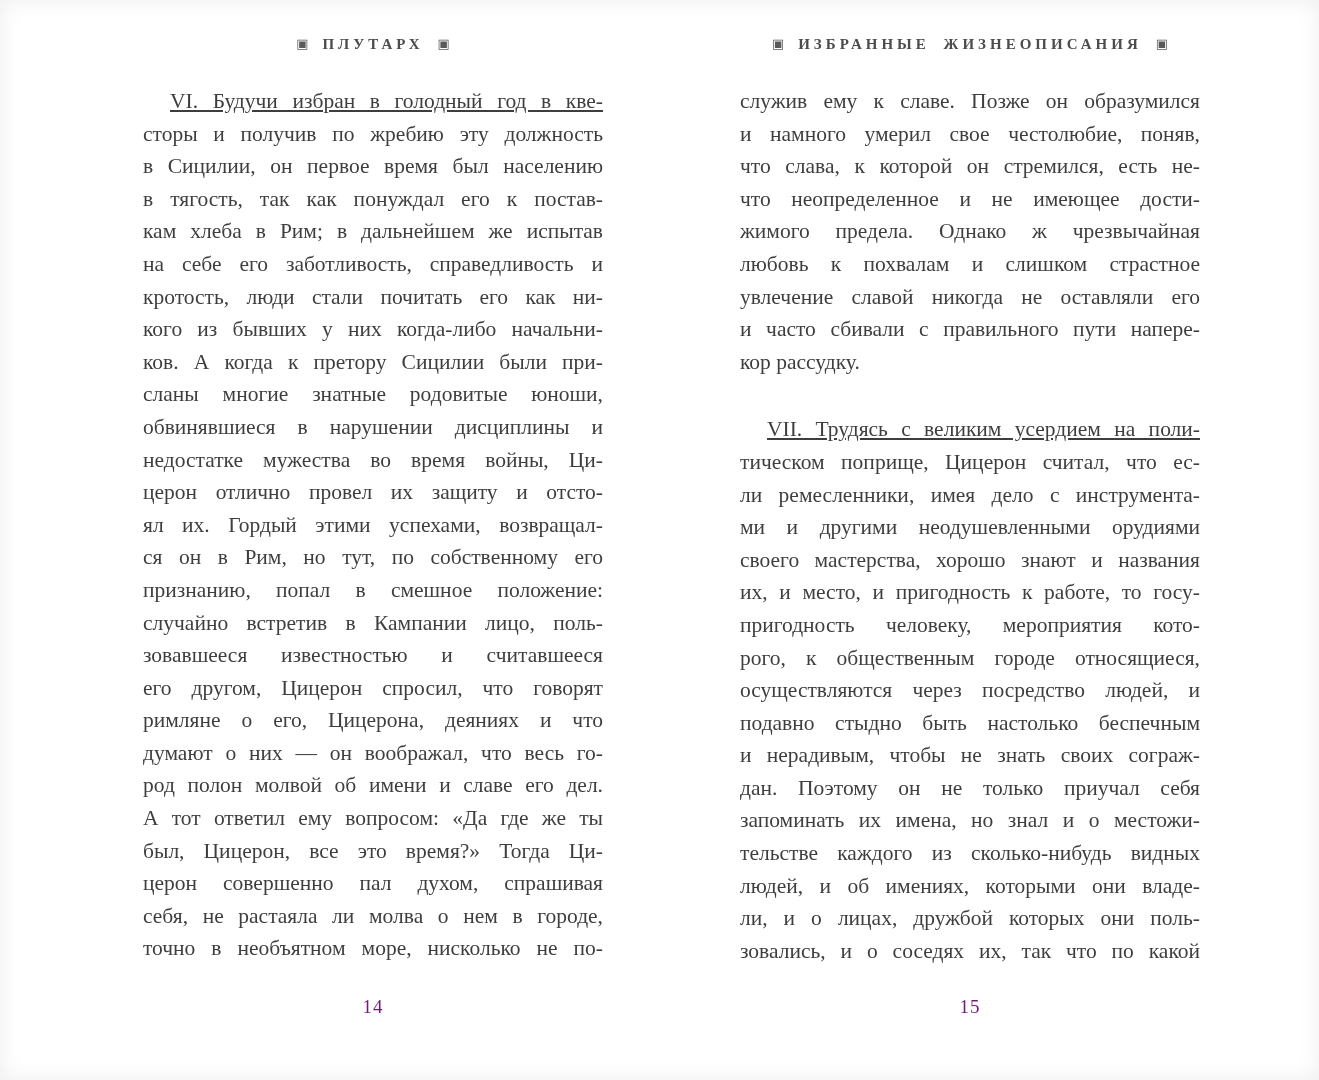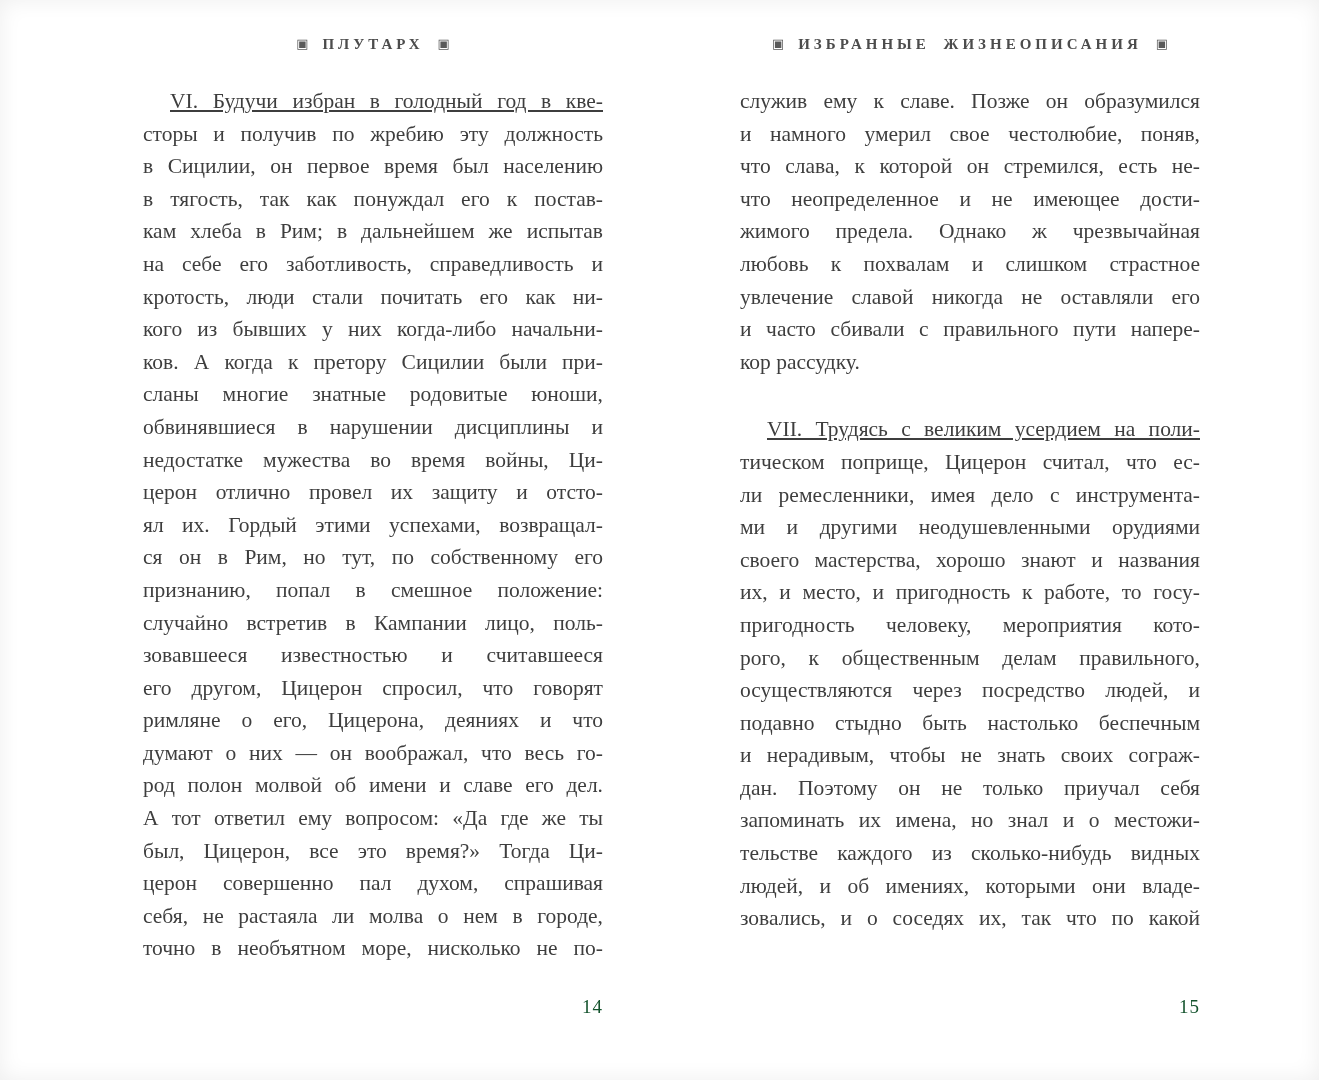--- a/index.html
+++ b/index.html
@@ -65,24 +65,24 @@
     overflow: hidden;
   }
   .line.para-end { text-align-last: left; white-space: normal; font-family: Liberation Serif, serif; }
   .line.indent  { text-indent: 27px; text-decoration: underline; }
 
   .page-number {
     position: absolute;
     left: 0;
     right: 0;
     top: 996px;
-    text-align: right;
+    text-align: center;
     font-size: 19px;
     letter-spacing: 1px;
-    color: #14532d;
+    color: #701a75;
   }
 </style>
 </head>
 <body>
 
 <div class="spread">
 
   <div class="page page-left">
     <div class="page-header">
       <span class="ornament">▣</span>
@@ -142,27 +142,28 @@
           <div class="line para-end">кор рассудку.</div>
         </div>
         <div class="paragraph">
           <div class="line indent">VII. Трудясь с великим усердием на поли-</div>
           <div class="line">тическом поприще, Цицерон считал, что ес-</div>
           <div class="line">ли ремесленники, имея дело с инструмента-</div>
           <div class="line">ми и другими неодушевленными орудиями</div>
           <div class="line">своего мастерства, хорошо знают и названия</div>
           <div class="line">их, и место, и пригодность к работе, то госу-</div>
           <div class="line">пригодность человеку, мероприятия кото-</div>
-          <div class="line">рого, к общественным делам правильного,</div>
+          <div class="line">рого, к общественным городе относящиеся,</div>
           <div class="line">осуществляются через посредство людей, и</div>
           <div class="line">подавно стыдно быть настолько беспечным</div>
           <div class="line">и нерадивым, чтобы не знать своих сограж-</div>
           <div class="line">дан. Поэтому он не только приучал себя</div>
           <div class="line">запоминать их имена, но знал и о местожи-</div>
           <div class="line">тельстве каждого из сколько-нибудь видных</div>
           <div class="line">людей, и об имениях, которыми они владе-</div>
+          <div class="line">ли, и о лицах, дружбой которых они поль-</div>
           <div class="line">зовались, и о соседях их, так что по какой</div>
         </div>
       </div>
     <div class="page-number">15</div>
   </div>
 
 </div>
 
 </body></html>

